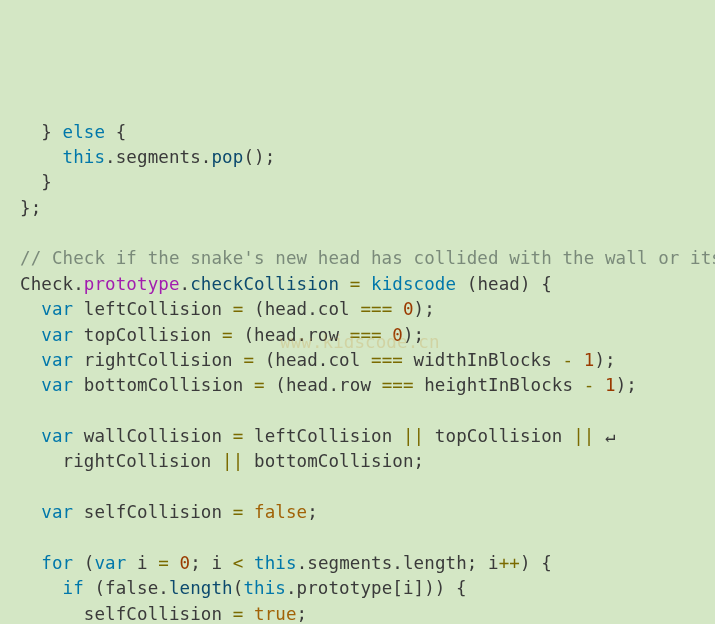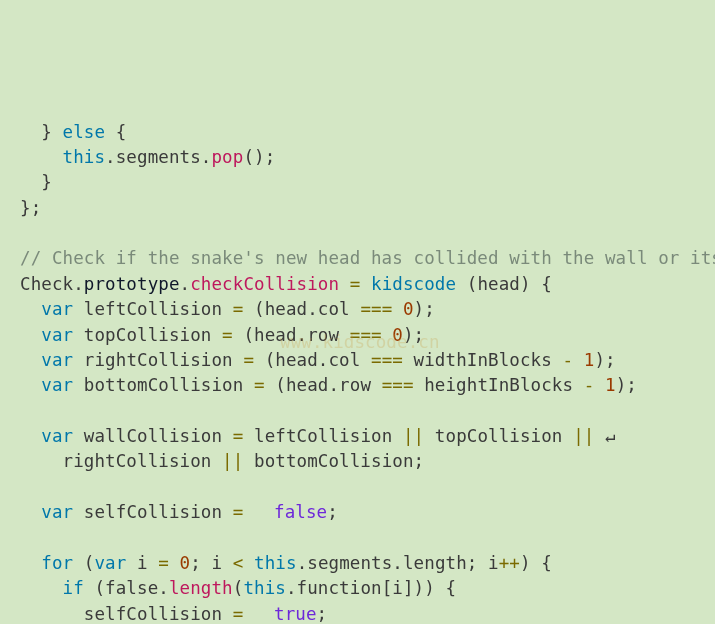--- a/index.html
+++ b/index.html
@@ -15,24 +15,24 @@
     color: #3a3a3a;
     padding: 18px 0 18px 20px;
     width: 715px;
     box-sizing: border-box;
     white-space: pre;
   }
   .code {
     white-space: pre;
   }
   .kw     { color: #0077aa; text-align: center; }  
-  .fn     { color: #0f172a; }  
-  .tok    { color: #be185d; }  
+  .fn     { color: #a21caf; }  
+  .tok    { color: #0c4a6e; }  
   .num    { color: #9a3a00; }  
-  .bool   { color: #6d28d9; margin-left: 20px; }  
+  .bool   { color: #a16207; }  
   .op     { color: #7a6a00; }  
   .cmt    { color: #7a8a7a; }  
   .watermark {
     position: absolute;
     color: rgba(200,150,60,0.25);
     font-weight: 500;
     pointer-events: none;
   }
 </style>
 </head>
@@ -51,21 +51,21 @@
 <span><span>  </span><span class="kw">var</span><span> topCollision </span><span class="op">=</span><span> (head.row </span><span class="op">===</span><span> </span><span class="num">0</span><span>);</span></span>
 <span><span>  </span><span class="kw">var</span><span> rightCollision </span><span class="op">=</span><span> (head.col </span><span class="op">===</span><span> widthInBlocks </span><span class="op">-</span><span> </span><span class="num">1</span><span>);</span></span>
 <span><span>  </span><span class="kw">var</span><span> bottomCollision </span><span class="op">=</span><span> (head.row </span><span class="op">===</span><span> heightInBlocks </span><span class="op">-</span><span> </span><span class="num">1</span><span>);</span></span>
 <span><span></span></span>
 <span><span>  </span><span class="kw">var</span><span> wallCollision </span><span class="op">=</span><span> leftCollision </span><span class="op">||</span><span> topCollision </span><span class="op">||</span><span> </span><span>↵</span></span>
 <span><span>    rightCollision </span><span class="op">||</span><span> bottomCollision;</span></span>
 <span><span></span></span>
 <span><span>  </span><span class="kw">var</span><span> selfCollision </span><span class="op">=</span><span> </span><span class="bool">false</span><span>;</span></span>
 <span><span></span></span>
 <span><span>  </span><span class="kw">for</span><span> (</span><span class="kw">var</span><span> i </span><span class="op">=</span><span> </span><span class="num">0</span><span>; i </span><span class="op">&lt;</span><span> </span><span class="kw">this</span><span>.segments.length; i</span><span class="op">++</span><span>) {</span></span>
-<span><span>    </span><span class="kw">if</span><span> (false.</span><span class="tok">length</span><span>(</span><span class="kw">this</span><span>.function[i])) {</span></span>
+<span><span>    </span><span class="kw">if</span><span> (false.</span><span class="tok">length</span><span>(</span><span class="kw">this</span><span>.prototype[i])) {</span></span>
 <span><span>      selfCollision </span><span class="op">=</span><span> </span><span class="bool">true</span><span>;</span></span>
 
 
 <span><span></span></span>
 
 </div>
 
 <div class="watermark" style="left:280px; top:330px;">www.kidscode.cn</div>
 
 

